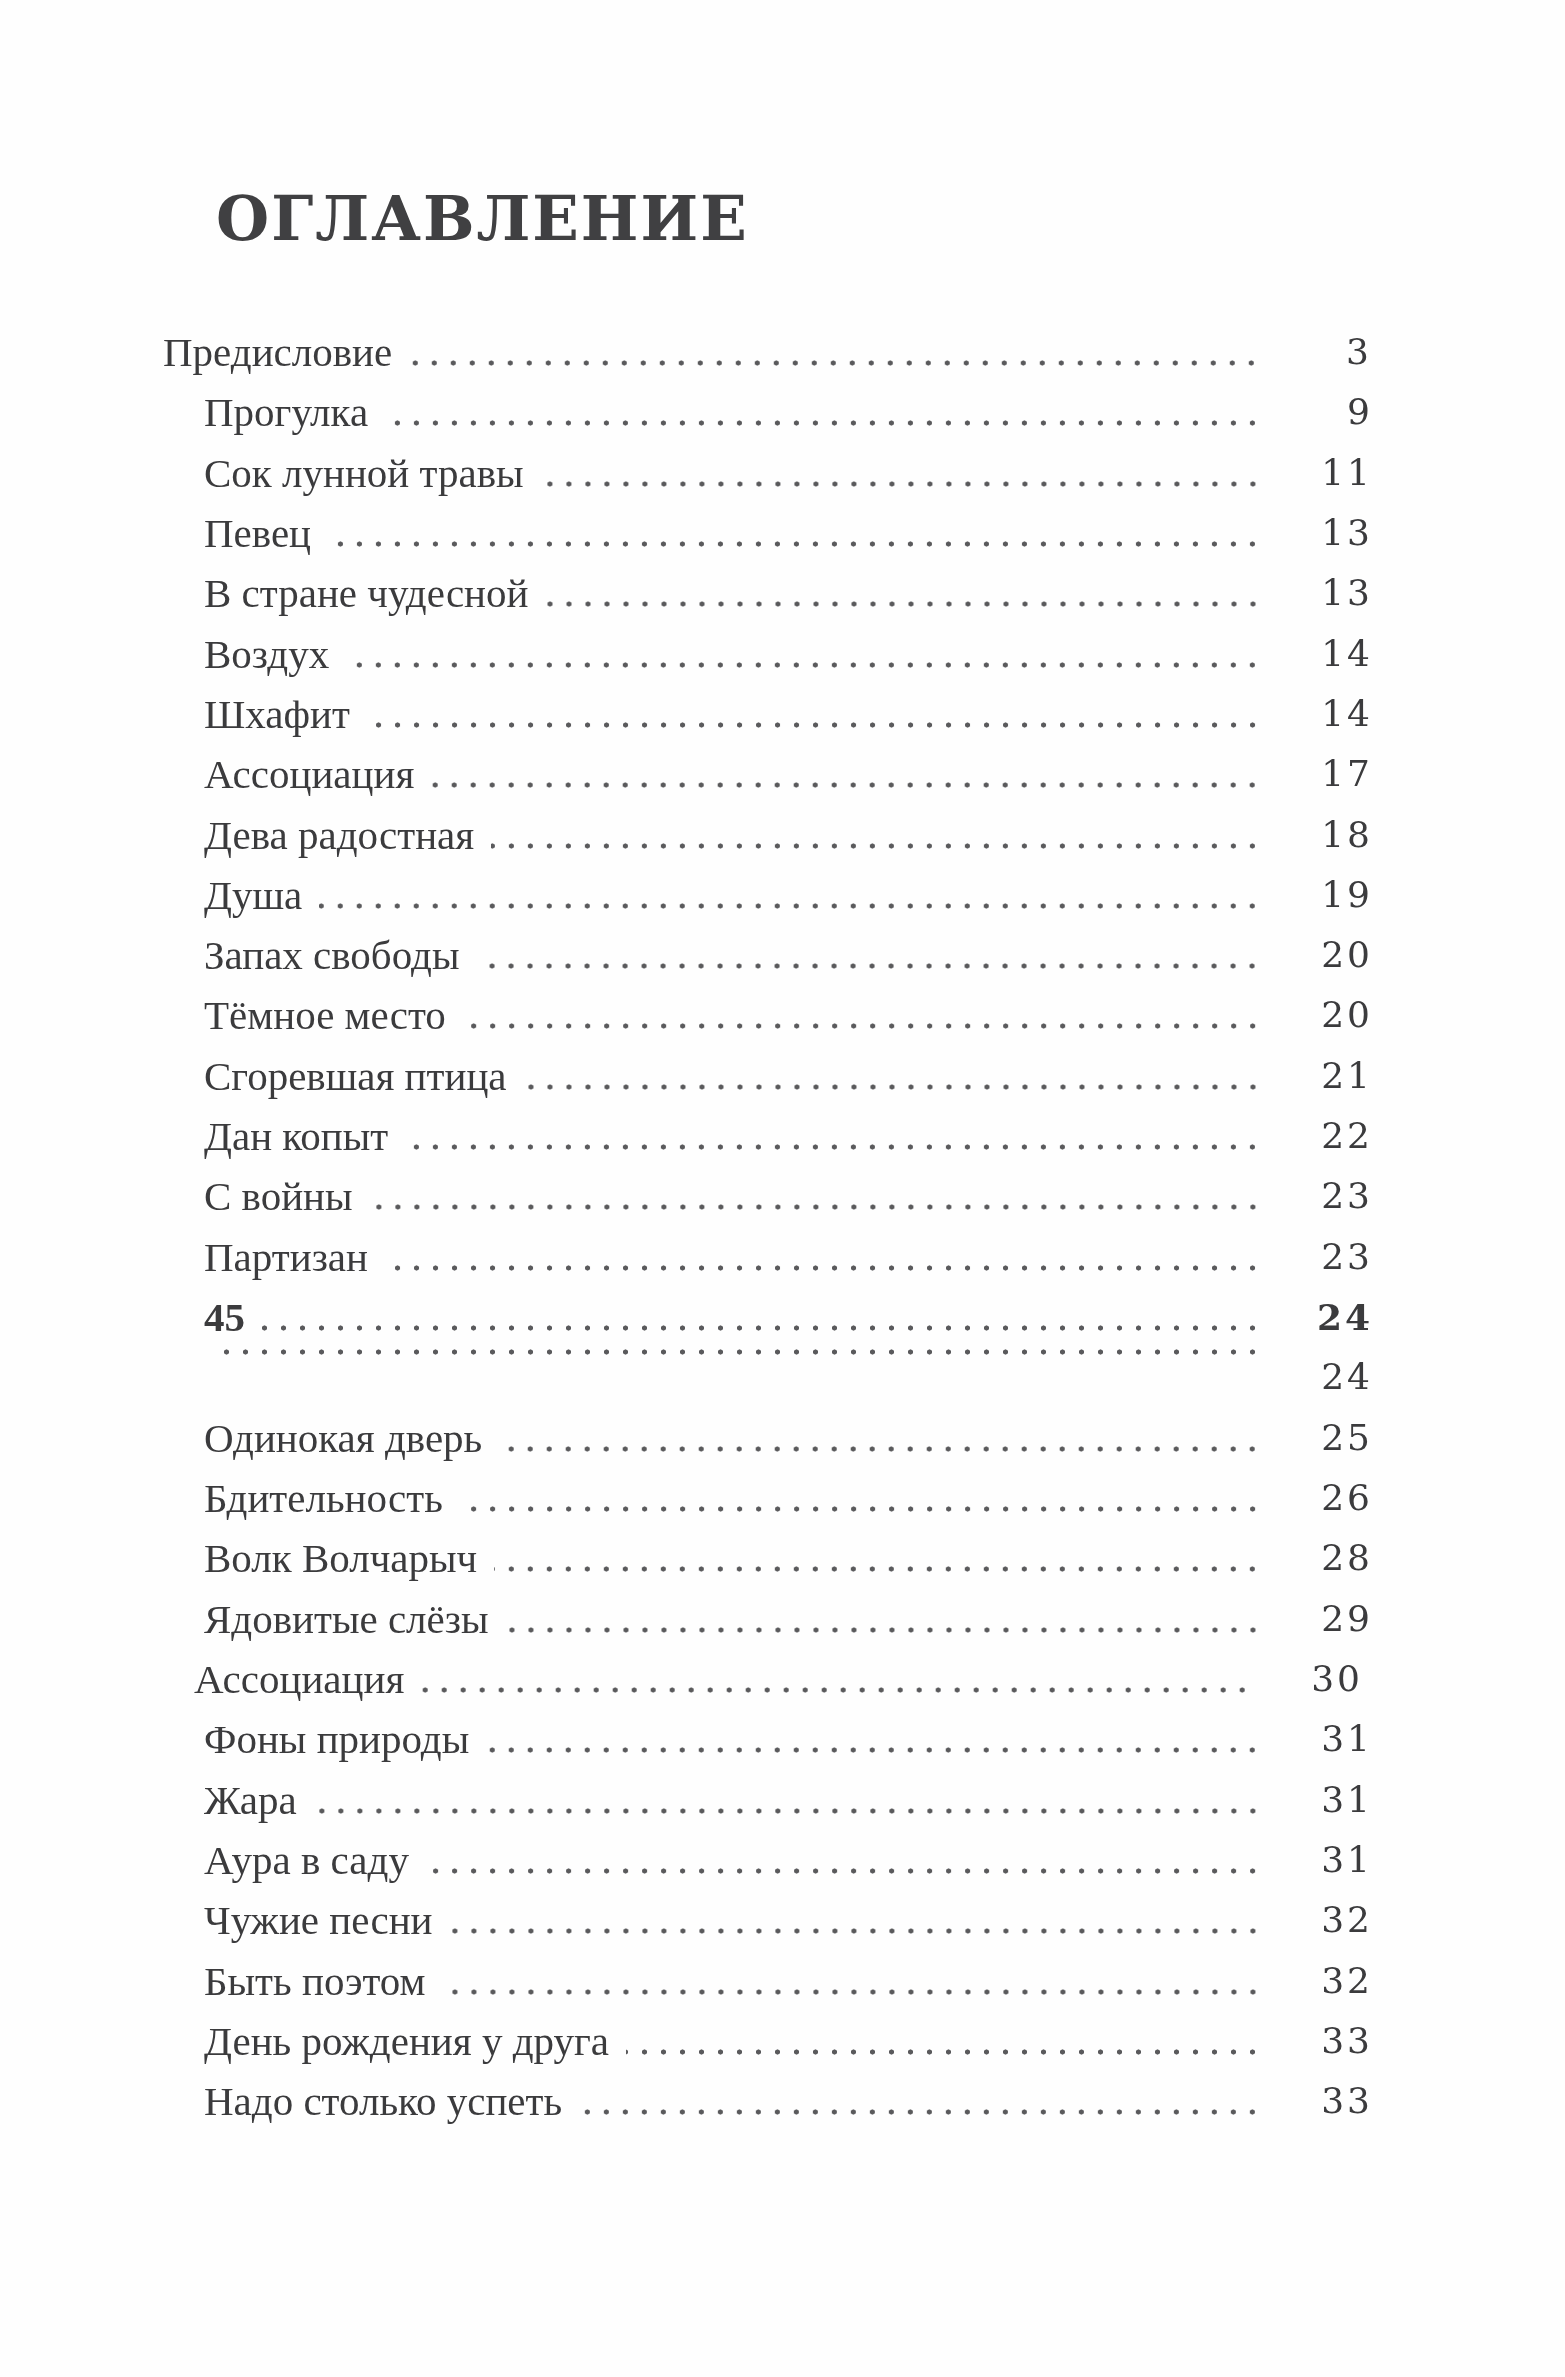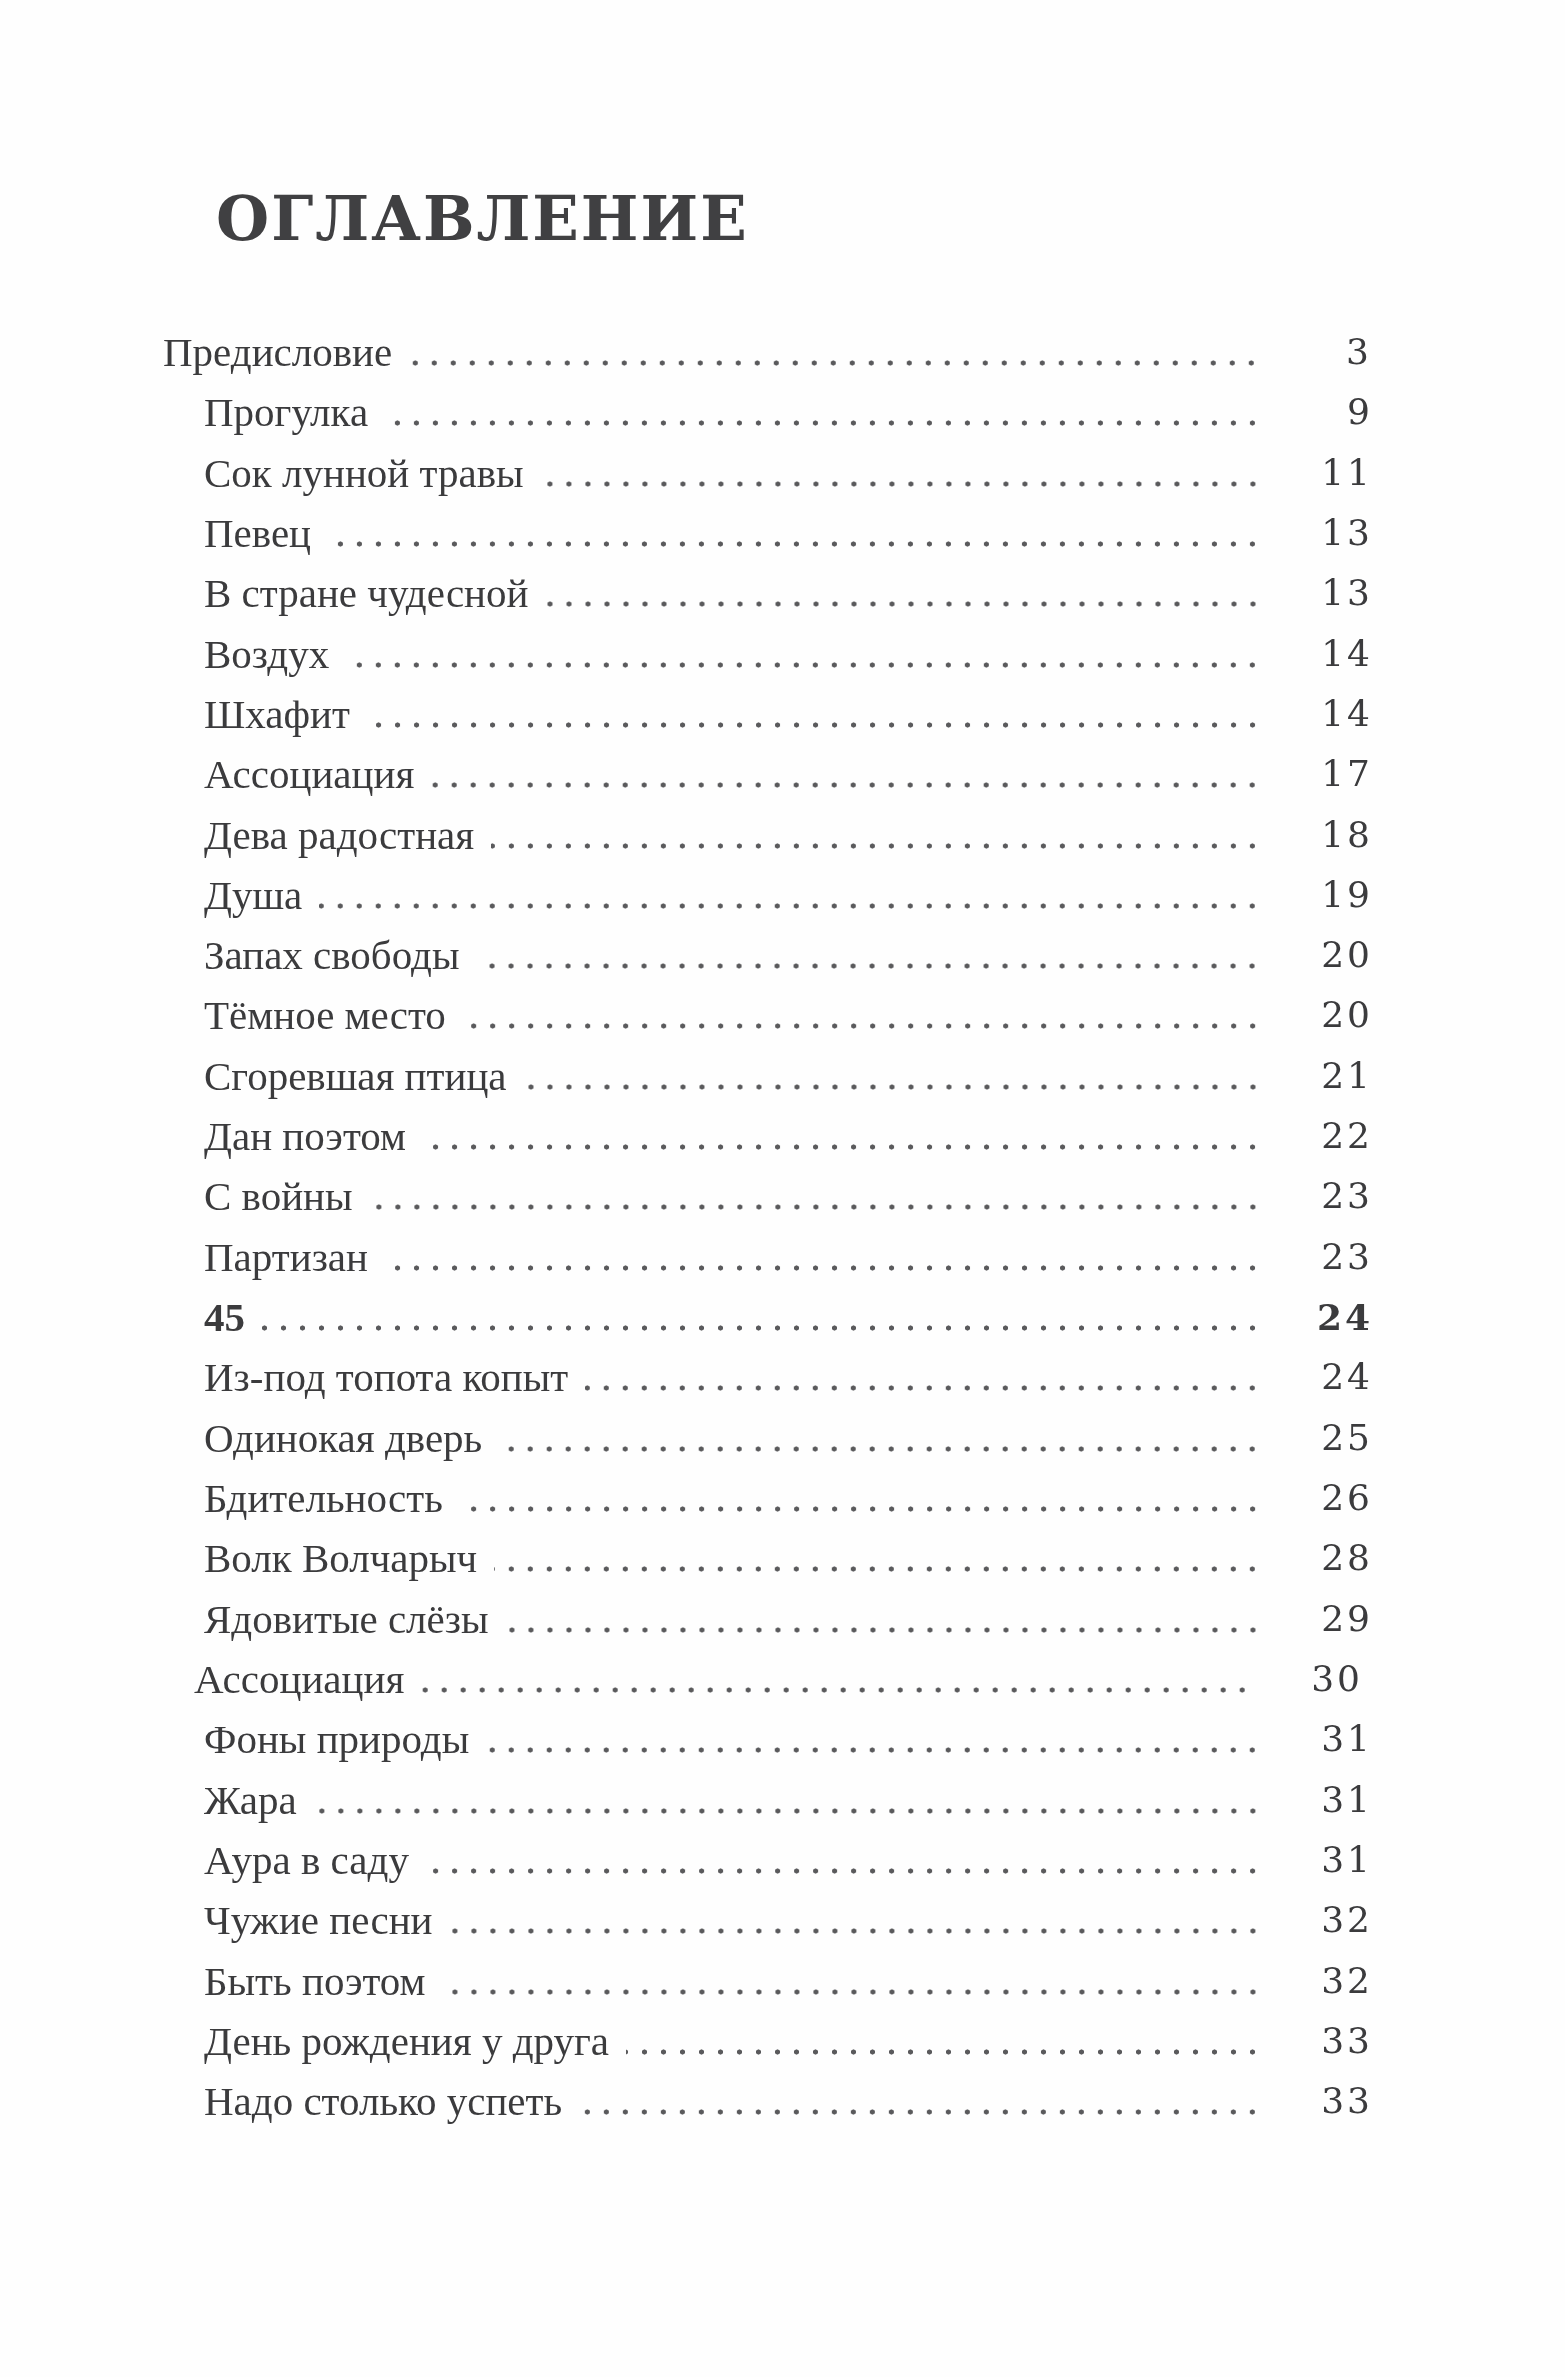--- a/index.html
+++ b/index.html
@@ -176,21 +176,21 @@
       </div>
       <div class="toc-row" style="left: 204px; width: 1169px; top: 724px;">
         <div class="label-wrap">
           <span class="label">Сгоревшая птица</span>
           <span class="leader"></span>
         </div>
         <span class="page-num">21</span>
       </div>
       <div class="toc-row" style="left: 204px; width: 1169px; top: 784px;">
         <div class="label-wrap">
-          <span class="label">Дан поэтом</span>
+          <span class="label">Дан копыт</span>
           <span class="leader"></span>
         </div>
         <span class="page-num">22</span>
       </div>
       <div class="toc-row" style="left: 204px; width: 1169px; top: 844px;">
         <div class="label-wrap">
           <span class="label">С войны</span>
           <span class="leader"></span>
         </div>
         <span class="page-num">23</span>
@@ -204,21 +204,20 @@
       </div>
       <div class="toc-row" style="left: 204px; width: 1169px; top: 965px; font-weight: bold;">
         <div class="label-wrap">
           <span class="label">45</span>
           <span class="leader"></span>
         </div>
         <span class="page-num">24</span>
       </div>
       <div class="toc-row" style="left: 204px; width: 1169px; top: 1025px;">
         <div class="label-wrap">
-          <span class="label">Из-под топота копыт</span>
           <span class="leader"></span>
         </div>
         <span class="page-num">24</span>
       </div>
       <div class="toc-row" style="left: 204px; width: 1169px; top: 1086px;">
         <div class="label-wrap">
           <span class="label">Одинокая дверь</span>
           <span class="leader"></span>
         </div>
         <span class="page-num">25</span>

